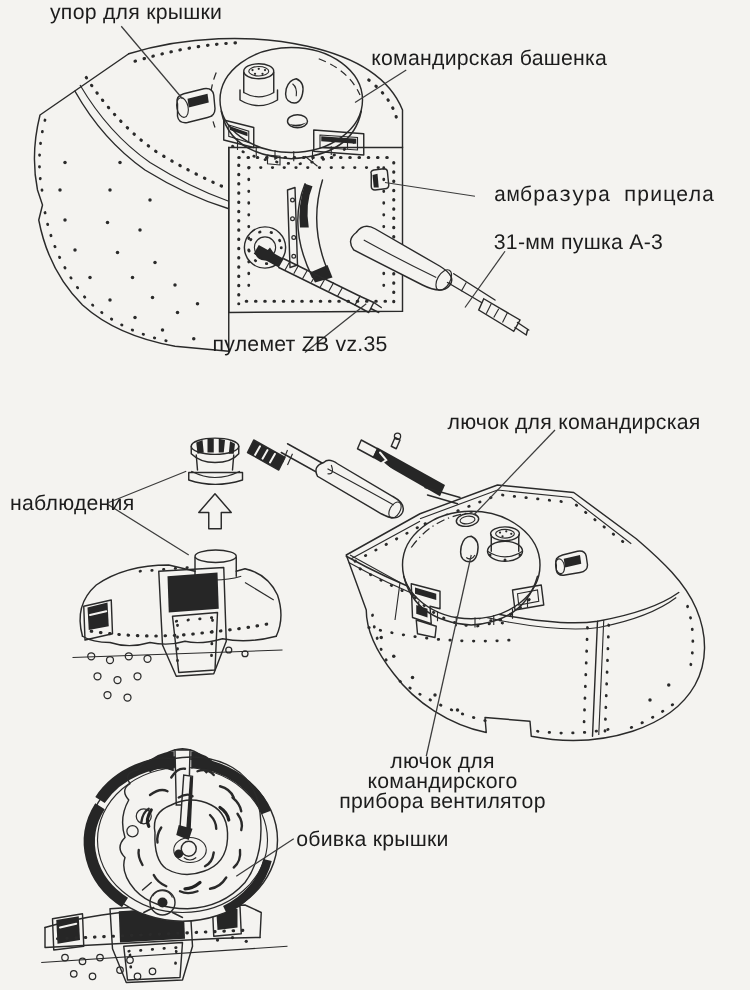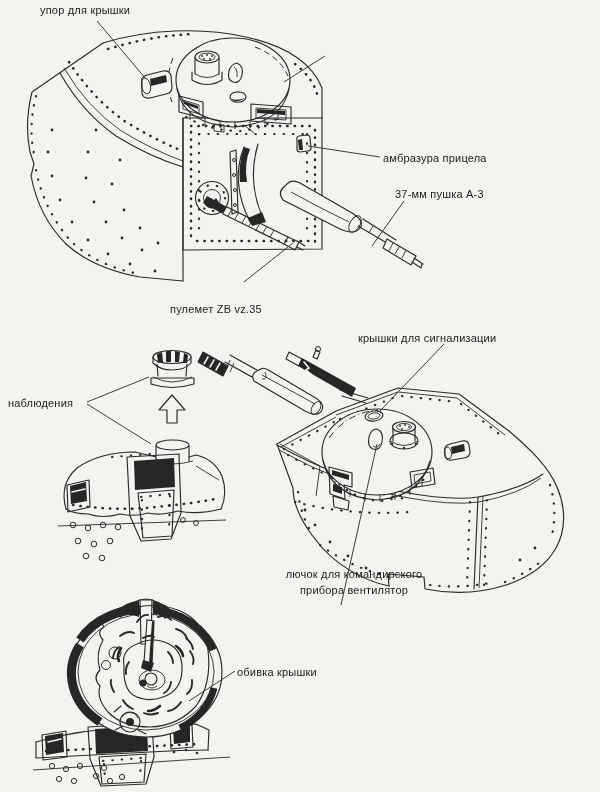--- a/index.html
+++ b/index.html
@@ -1,19 +1,19 @@
 <!DOCTYPE html>
 <html><head>
 <meta charset="utf-8">
 <style>
   html,body{margin:0;padding:0;}
   .page{position:relative;width:600px;height:792px;background:#f4f3f0;overflow:hidden;
         font-family:"Liberation Sans",sans-serif;}
   .art{position:absolute;left:0;top:0;}
-  .label{position:absolute;font-size:11px;line-height:16px;color:#1c1c1c;
+  .label{position:absolute;font-size:17px;line-height:16px;color:#1c1c1c;
          letter-spacing:.2px;white-space:nowrap;}
   .label.center{text-align:center;white-space:normal;}
   svg .ln{fill:none;stroke:#2a2a2a;stroke-width:1.15;stroke-linecap:round;stroke-linejoin:round;}
   svg .thin{fill:none;stroke:#2a2a2a;stroke-width:.9;}
   svg .fillbg{fill:#f4f3f0;stroke:#2a2a2a;stroke-width:1.15;}
   svg .dk{fill:#262626;stroke:none;}
   svg .riv{fill:none;stroke:#2a2a2a;stroke-width:2.5;stroke-dasharray:.4 7;stroke-linecap:round;}
   svg .riv2{fill:none;stroke:#2a2a2a;stroke-width:2.2;stroke-dasharray:.4 9;stroke-linecap:round;}
   svg .dot{fill:#2a2a2a;stroke:none;}
   svg .oc{fill:none;stroke:#2a2a2a;stroke-width:1;}
@@ -377,24 +377,25 @@
     <path class="ldr" d="M 404,201 L 372,246"></path>
     <path class="ldr" d="M 244,282 L 293,243"></path>
     <path class="ldr" d="M 444,344 L 379,412"></path>
     <path class="ldr" d="M 87,402 L 149,377 M 87,404 L 151,444"></path>
     <path class="ldr" d="M 341,605 L 377,444"></path>
     <path class="ldr" d="M 235,671 L 189,701"></path>
   </g>
 </svg>
 
 <div class="label" style="left:40px;top:2px;">упор для крышки</div>
-<div class="label" style="left:383px;top:150px;">амбразура прицела</div>
-<div class="label" style="left:395px;top:186px;">37-мм пушка А-3</div>
-<div class="label" style="left:170px;top:301px;">пулемет ZB vz.35</div>
-<div class="label" style="left:358px;top:330px;">крышки для сигнализации</div>
+<div class="label" style="left:297px;top:39px;">командирская башенка</div>
+<div class="label" style="left:395px;top:150px;font-family:Liberation Mono, monospace;">амбразура прицела</div>
+<div class="label" style="left:395px;top:186px;">31-мм пушка А-3</div>
+<div class="label" style="left:170px;top:268px;">пулемет ZB vz.35</div>
+<div class="label" style="left:358px;top:330px;">лючок для командирская</div>
 <div class="label" style="left:8px;top:395px;">наблюдения</div>
-<div class="label center" style="left:253px;top:566px;width:202px;">
+<div class="label center" style="left:253px;top:601px;width:202px;">
   <div>лючок для командирского</div>
   <div>прибора вентилятор</div>
 </div>
 <div class="label" style="left:237px;top:664px;text-align:right;">обивка крышки</div>
 
 </div>
 
 </body></html>

